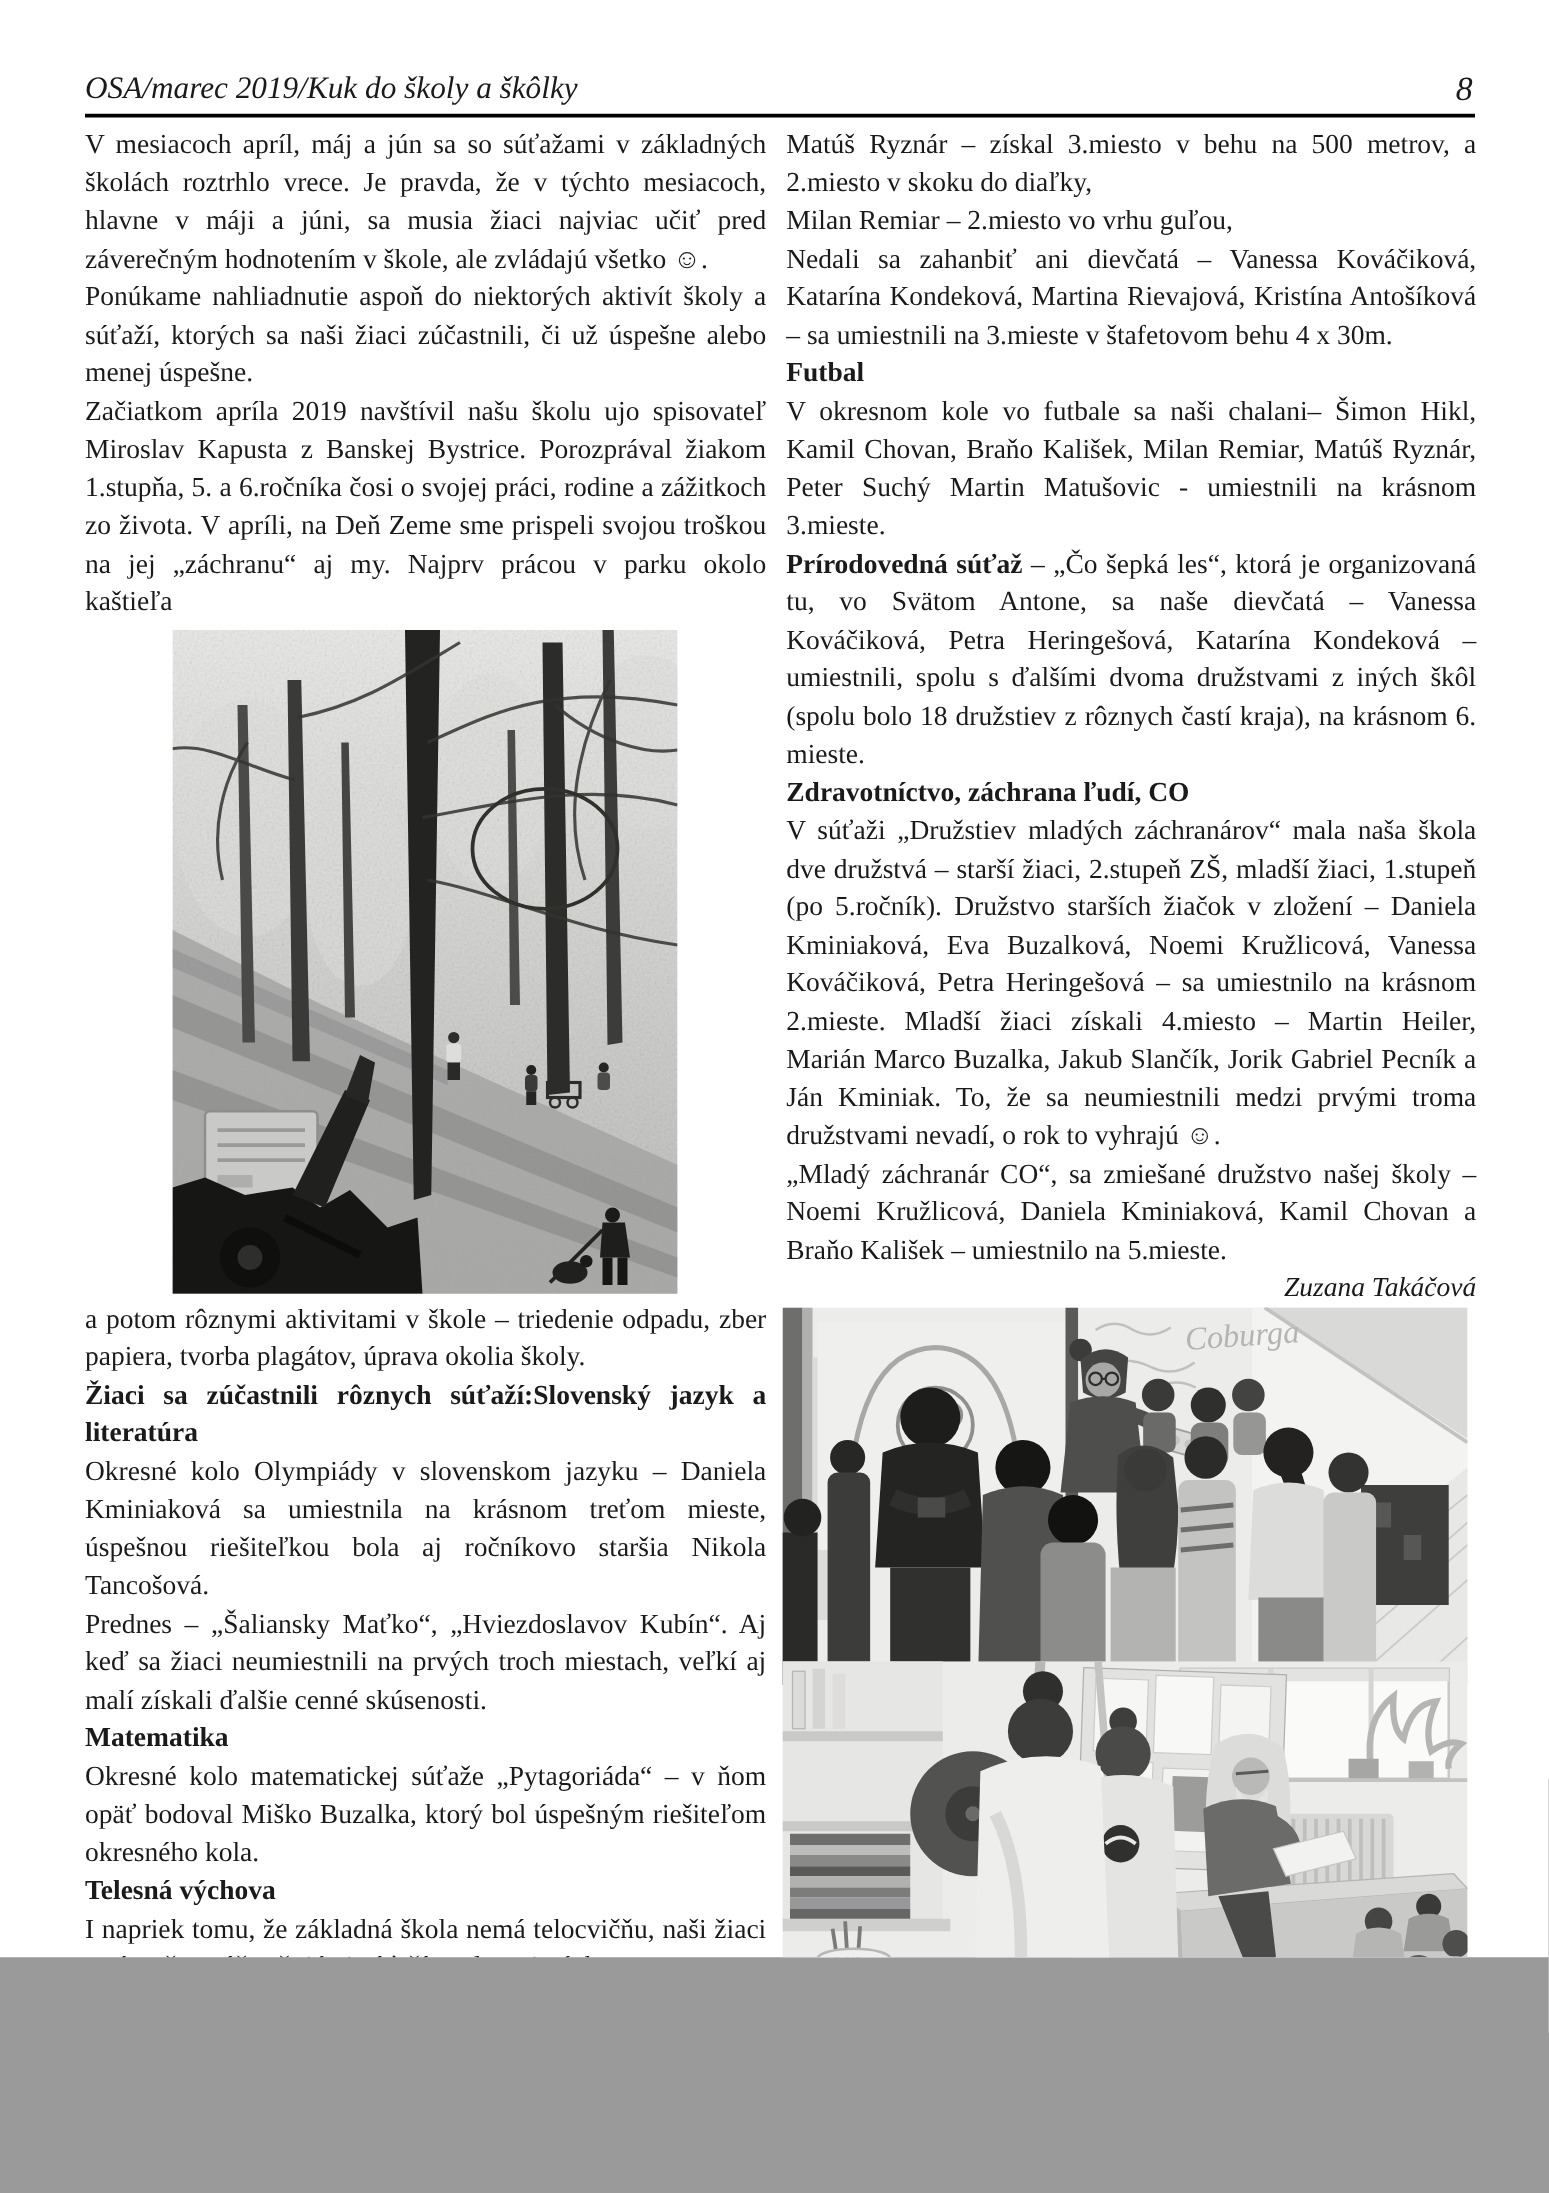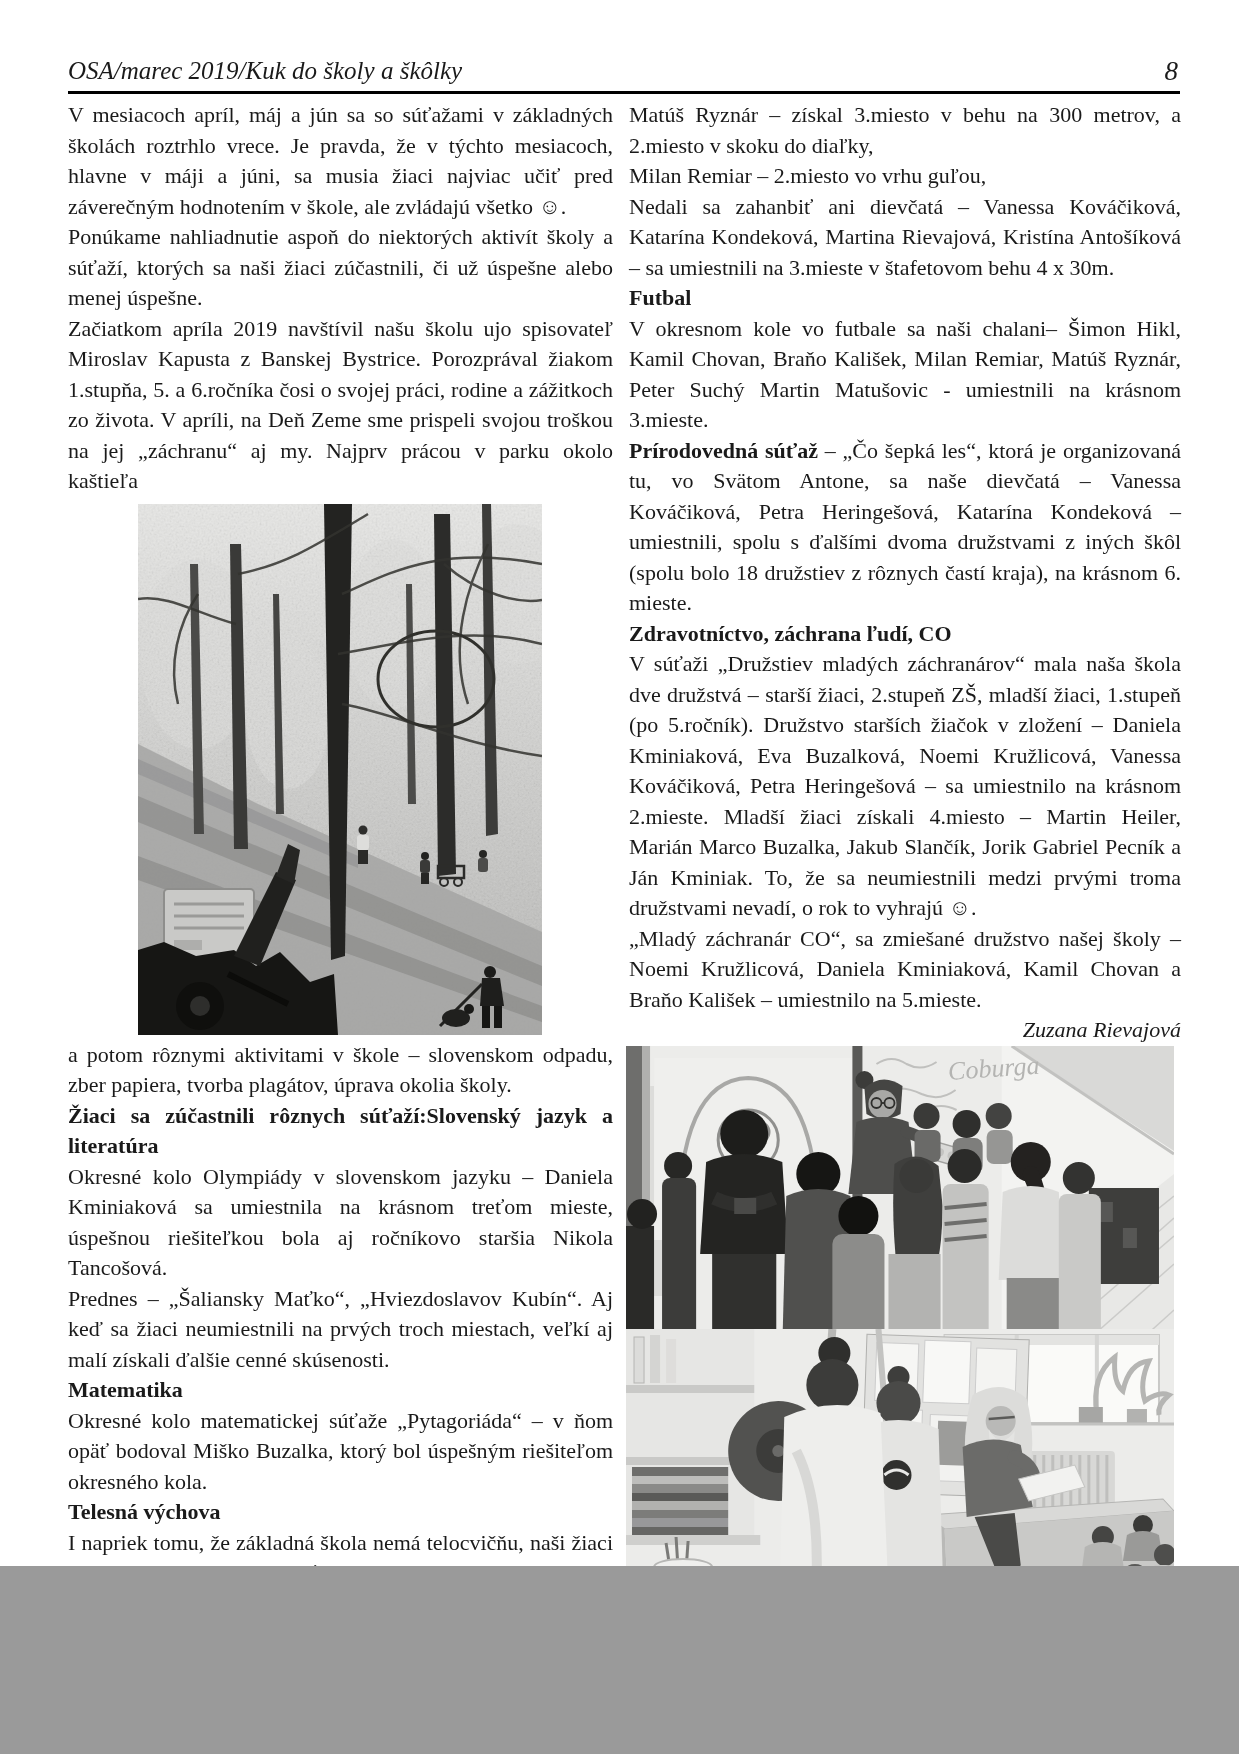--- a/index.html
+++ b/index.html
@@ -124,42 +124,42 @@
             <path d="M0,531 L0,446 L26,438 L58,452 L96,446 L118,462 L142,448 L172,478 L196,470 L200,531 Z" fill="#161614"></path>
             <path d="M96,452 L138,368 L158,376 L122,462 Z" fill="#20201e"></path>
             <path d="M138,372 L150,340 L162,346 L156,380 Z" fill="#262624"></path>
             <line x1="90" y1="470" x2="150" y2="500" stroke="#0c0c0a" stroke-width="6"></line>
             <circle cx="62" cy="502" r="24" fill="#0f0f0d"></circle>
               <circle cx="62" cy="502" r="10" fill="#2e2e2c"></circle>
           </g>
         </svg>
       </figure>
 
-      <p>a potom rôznymi aktivitami v škole – slovenskom odpadu, zber papiera, tvorba plagátov, úprava okolia školy.</p>
+      <p>a potom rôznymi aktivitami v škole – triedenie odpadu, zber papiera, tvorba plagátov, úprava okolia školy.</p>
       <p class="b">Žiaci sa zúčastnili rôznych súťaží:Slovenský jazyk a literatúra</p>
       <p>Okresné kolo Olympiády v slovenskom jazyku – Daniela Kminiaková sa umiestnila na krásnom treťom mieste, úspešnou riešiteľkou bola aj ročníkovo staršia Nikola Tancošová.</p>
       <p>Prednes – „Šaliansky Maťko“, „Hviezdoslavov Kubín“. Aj keď sa žiaci neumiestnili na prvých troch miestach, veľkí aj malí získali ďalšie cenné skúsenosti.</p>
       <p class="b">Matematika</p>
       <p>Okresné kolo matematickej súťaže „Pytagoriáda“ – v ňom opäť bodoval Miško Buzalka, ktorý bol úspešným riešiteľom okresného kola.</p>
       <p class="b">Telesná výchova</p>
       <p>I napriek tomu, že základná škola nemá telocvičňu, naši žiaci sa úspešne zúčastňujú aj súťaží z telesnej výchovy.</p>
       <p class="b">Atletika – okresné kolo,</p>
     </div>
 
     <div class="col-right">
-      <p>Matúš Ryznár – získal 3.miesto v behu na 300 metrov, a 2.miesto v skoku do diaľky,</p>
+      <p>Matúš Ryznár – získal 3.miesto v behu na 500 metrov, a 2.miesto v skoku do diaľky,</p>
       <p>Milan Remiar – 2.miesto vo vrhu guľou,</p>
       <p>Nedali sa zahanbiť ani dievčatá – Vanessa Kováčiková, Katarína Kondeková, Martina Rievajová, Kristína Antošíková – sa umiestnili na 3.mieste v štafetovom behu 4 x 30m.</p>
       <p class="b">Futbal</p>
       <p>V okresnom kole vo futbale sa naši chalani– Šimon Hikl, Kamil Chovan, Braňo Kališek, Milan Remiar, Matúš Ryznár, Peter Suchý Martin Matušovic - umiestnili na krásnom 3.mieste.</p>
       <p><span class="b">Prírodovedná súťaž</span><span> – „Čo šepká les“, ktorá je organizovaná tu, vo Svätom Antone, sa naše dievčatá – Vanessa Kováčiková, Petra Heringešová, Katarína Kondeková – umiestnili, spolu s ďalšími dvoma družstvami z iných škôl (spolu bolo 18 družstiev z rôznych častí kraja), na krásnom 6. mieste.</span></p>
       <p class="b">Zdravotníctvo, záchrana ľudí, CO</p>
       <p>V súťaži „Družstiev mladých záchranárov“ mala naša škola dve družstvá – starší žiaci, 2.stupeň ZŠ, mladší žiaci, 1.stupeň (po 5.ročník). Družstvo starších žiačok v zložení – Daniela Kminiaková, Eva Buzalková, Noemi Kružlicová, Vanessa Kováčiková, Petra Heringešová – sa umiestnilo na krásnom 2.mieste. Mladší žiaci získali 4.miesto – Martin Heiler, Marián Marco Buzalka, Jakub Slančík, Jorik Gabriel Pecník a Ján Kminiak. To, že sa neumiestnili medzi prvými troma družstvami nevadí, o rok to vyhrajú ☺.</p>
       <p>„Mladý záchranár CO“, sa zmiešané družstvo našej školy – Noemi Kružlicová, Daniela Kminiaková, Kamil Chovan a Braňo Kališek – umiestnilo na 5.mieste.</p>
-      <p><span class="sig">Zuzana Rievajová</span></p>
+      <p><span class="sig">Zuzana Takáčová</span></p>
 
       <figure class="photo photo-children">
         <svg viewBox="0 0 547 302" preserveAspectRatio="none" role="img">
           <rect width="547" height="302" fill="#ececea"></rect>
           <rect x="375" width="172" height="302" fill="#f3f3f1"></rect>
           <path d="M385,0 L547,105 L547,0 Z" fill="#d9d9d7"></path>
           <line x1="385" y1="0" x2="547" y2="108" stroke="#c2c2c0" stroke-width="3"></line>
           <path d="M380,302 L547,302 L547,128 L430,220 L380,262 Z" fill="#e8e8e6"></path>
           <g stroke="#cbcbc9" stroke-width="1.5">
             <line x1="400" y1="302" x2="547" y2="172"></line>

